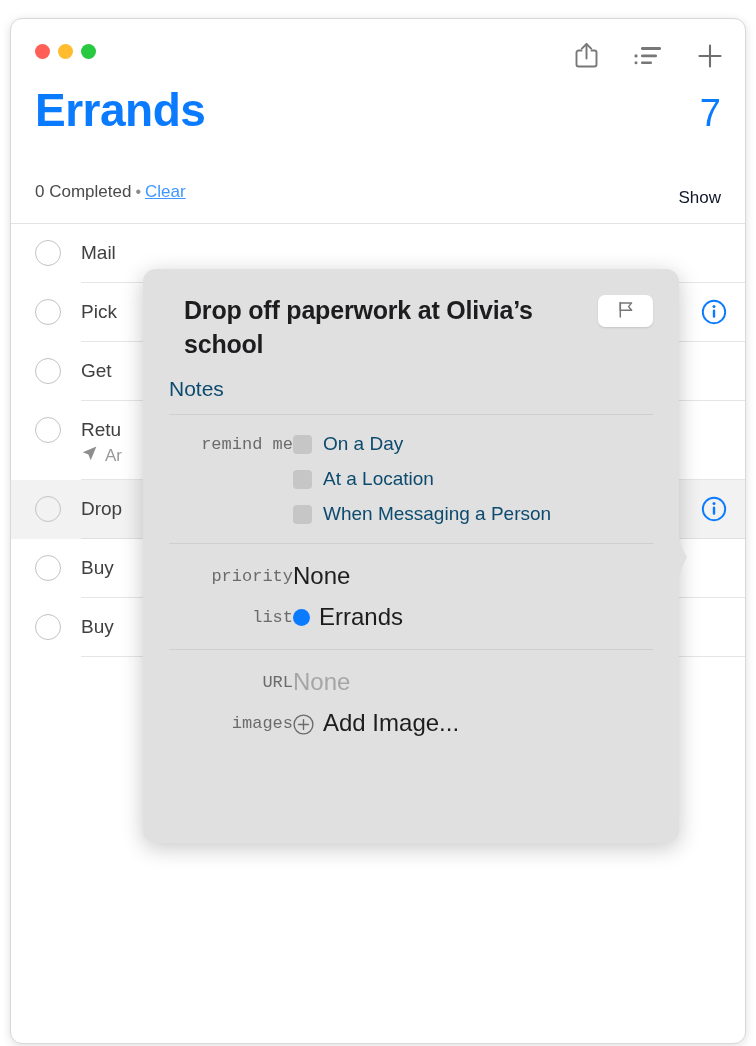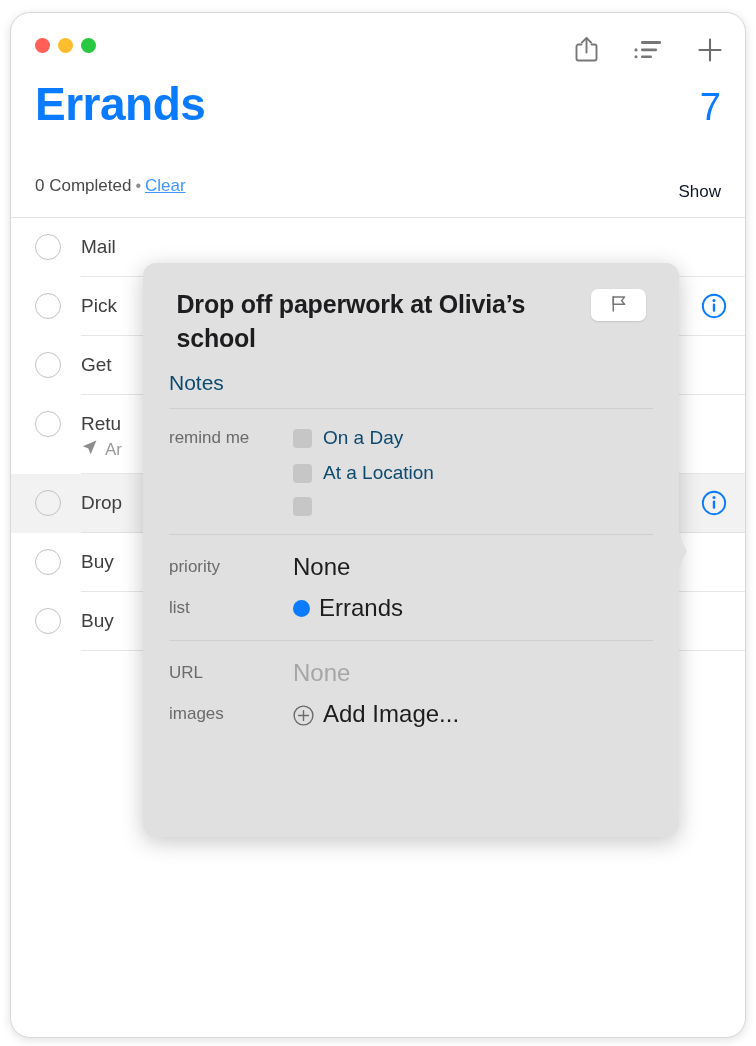--- a/index.html
+++ b/index.html
@@ -16,25 +16,25 @@
     position: relative;
     width: 756px;
     height: 1046px;
     background: #ffffff;
   }
 
   
   .window {
     position: absolute;
     left: 10px;
-    top: 12px;
+    top: 18px;
     width: 736px;
     height: 1026px;
     background: #ffffff;
-    border-radius: 20px;
+    border-radius: 12px;
     border: 1px solid #d8d8d8;
     box-shadow: 0 2px 10px rgba(0,0,0,0.13);
     overflow: hidden;
   }
 
   
   .titlebar {
     position: relative;
     height: 68px;
     width: 100%;
@@ -190,21 +190,21 @@
     width: 18px;
     height: 56px;
     z-index: 31;
   }
 
   .pop-inner { padding: 24px 26px 0 26px; position: relative; height: 100%; }
 
   .pop-title-row {
     display: flex;
     align-items: flex-start;
-    justify-content: center;
+    justify-content: flex-end;
     gap: 14px;
   }
   .pop-title {
     font-size: 25px;
     font-weight: bold;
     color: #1d1d1f;
     line-height: 34px;
     letter-spacing: -0.2px;
     max-width: 400px;
   }
@@ -232,24 +232,25 @@
   .pop-section { padding-top: 18px; }
 
   .kv {
     display: flex;
     align-items: center;
     margin-bottom: 13px;
   }
   .kv:last-child { margin-bottom: 0; }
   .kv-label {
     width: 124px;
-    text-align: left;
+    text-align: right;
     font-size: 17px;
     color: #6b6b6b;
     flex: 0 0 auto;
+    font-family: Liberation Mono, monospace;
   }
   .kv-value {
     font-size: 24px;
     color: #1d1d1f;
     display: flex;
     align-items: center;
     gap: 9px;
   }
   .kv-value.muted { color: #a6a6a6; }
 
@@ -457,20 +458,21 @@
             <span class="kv-label"></span>
             <span class="chk-row">
               <span class="chk"></span>
               <span>At a Location</span>
             </span>
           </div>
           <div class="kv">
             <span class="kv-label"></span>
             <span class="chk-row">
               <span class="chk"></span>
+              <span>When Messaging a Person</span>
             </span>
           </div>
         </div>
 
         <div class="pop-divider"></div>
 
         <div class="pop-section">
           <div class="kv">
             <span class="kv-label">priority</span>
             <span class="kv-value">None</span>

